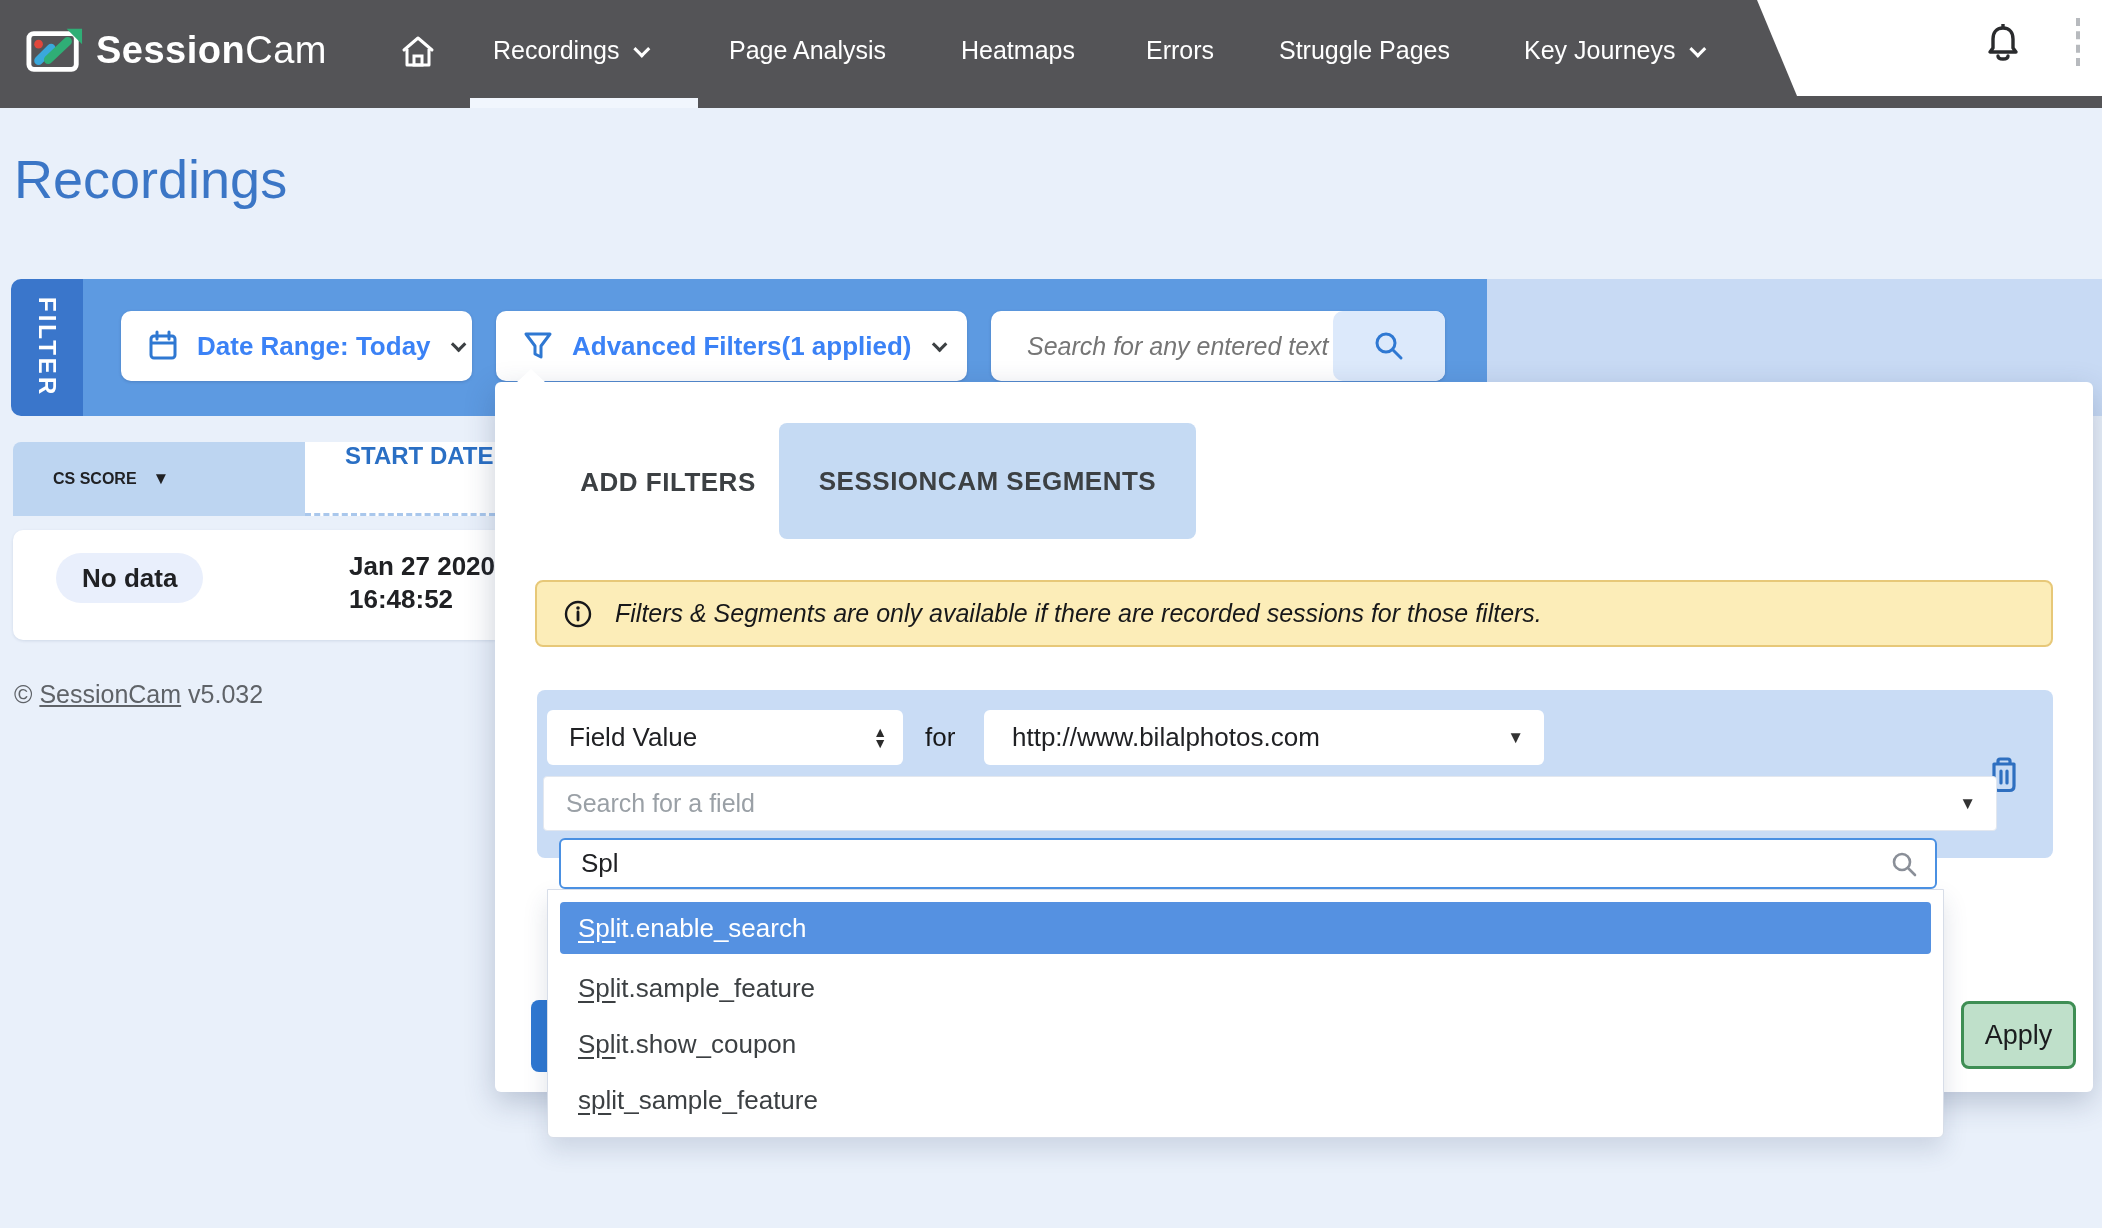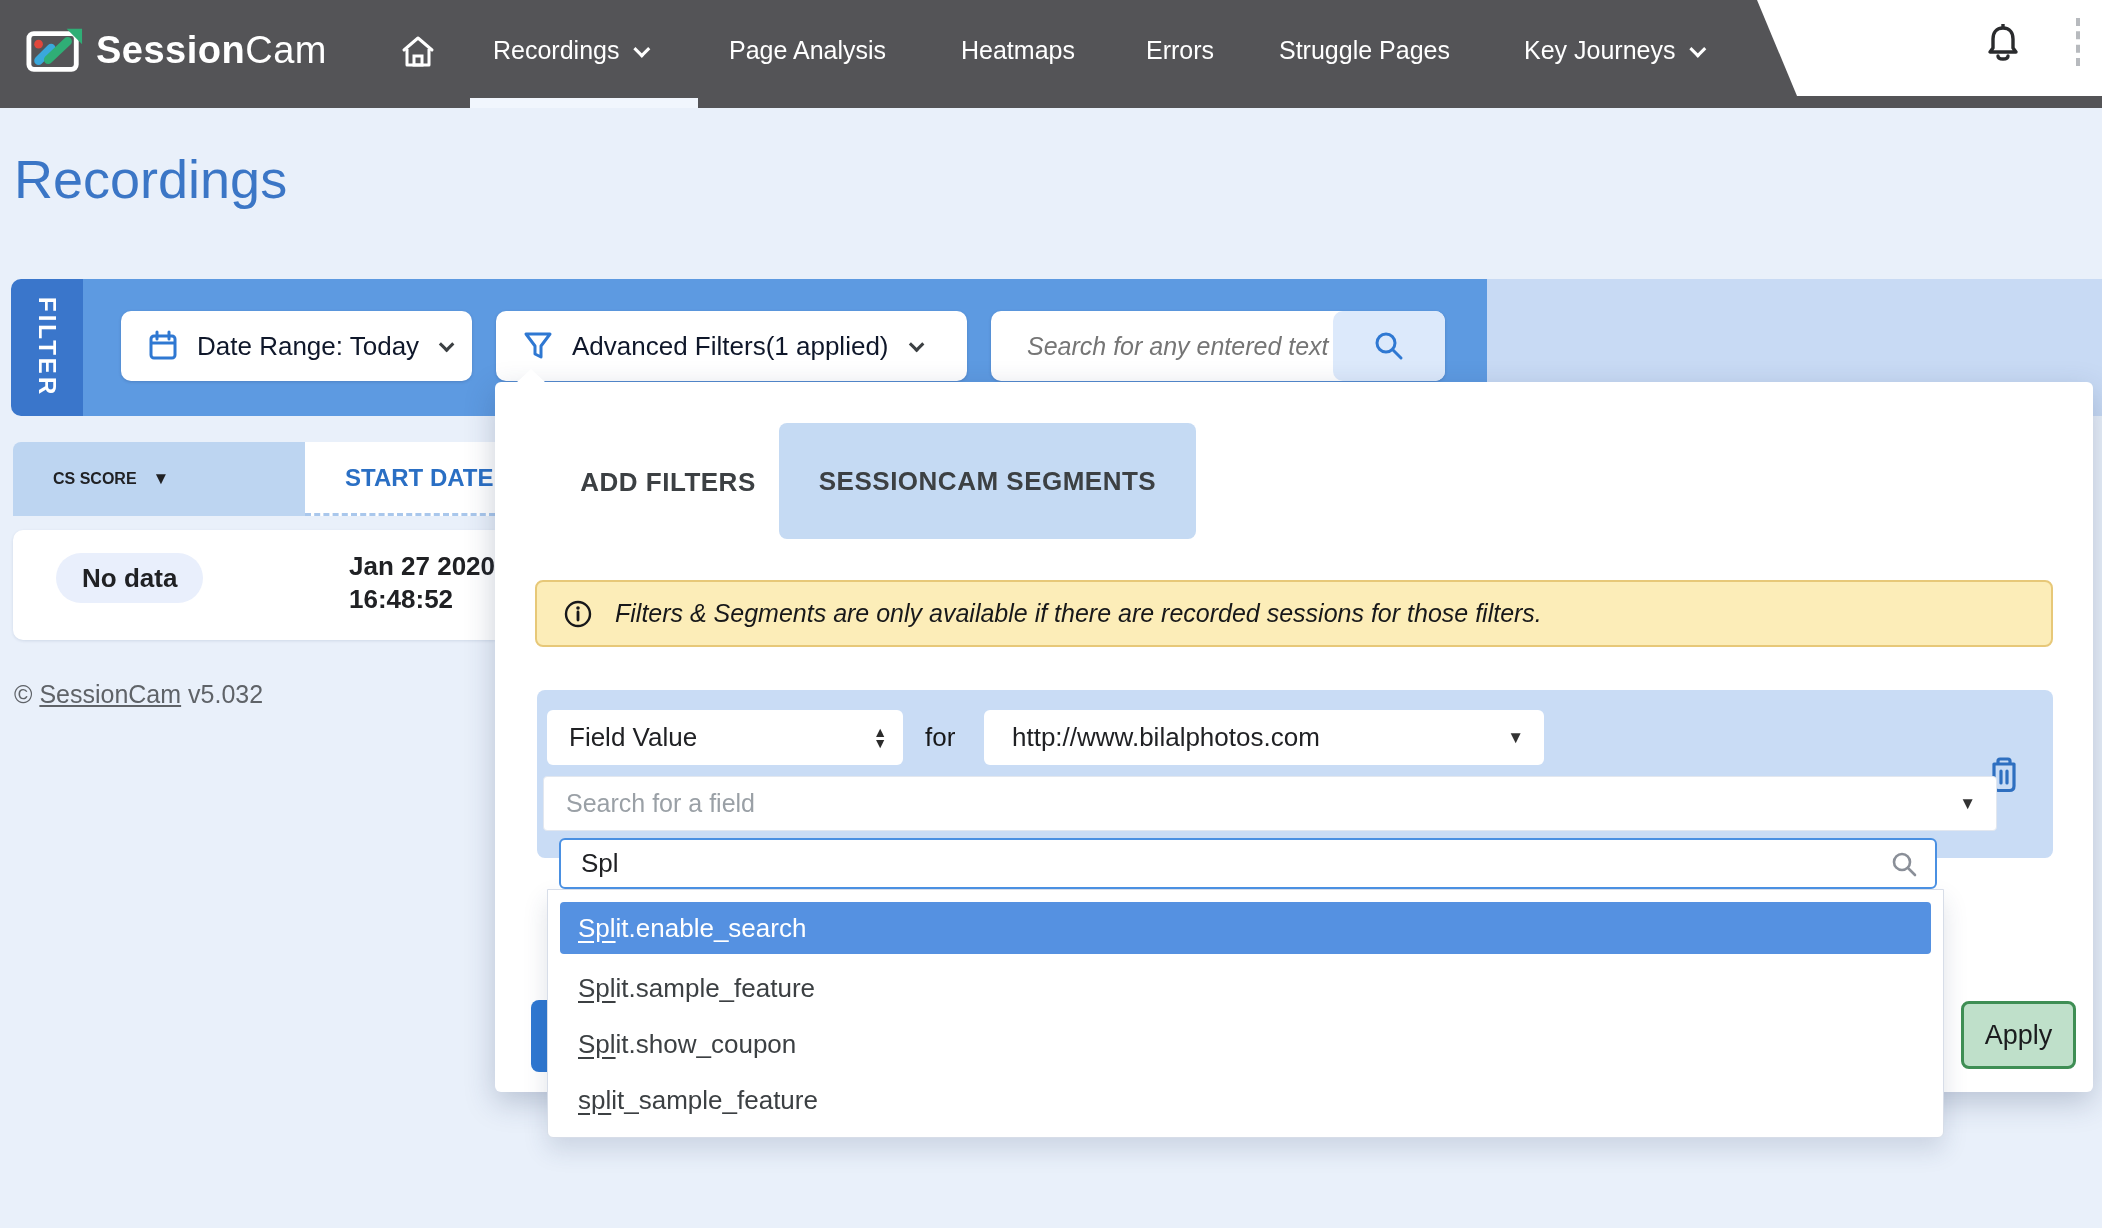--- a/index.html
+++ b/index.html
@@ -32,38 +32,38 @@
   
   .page-title{position:absolute;left:14px;top:148px;font-size:54px;font-weight:300;color:var(--title-blue);}
 
   
   .filter-tab{position:absolute;left:11px;top:279px;width:72px;height:137px;background:var(--tab-blue);
               border-radius:10px 0 0 10px;display:flex;align-items:center;justify-content:center;}
   .filter-tab span{writing-mode:vertical-rl;color:#fff;font-size:24px;font-weight:700;letter-spacing:3px;}
   .filter-bar{position:absolute;left:83px;top:279px;width:1404px;height:137px;background:var(--bar-blue);}
   .filter-band{position:absolute;left:1487px;top:279px;width:615px;height:137px;background:var(--band-blue);}
   .bar-btn{position:absolute;top:311px;height:70px;background:#fff;border-radius:10px;display:flex;
-           align-items:center;font-size:26px;font-weight:400;color:#0f172a;cursor:pointer;
+           align-items:center;font-size:26px;font-weight:700;color:#3b82f6;cursor:pointer;
            box-shadow:0 1px 3px rgba(30,60,110,.25);}
   .bar-btn .chev-d{width:11px;height:11px;border-right:3px solid #3c4043;border-bottom:3px solid #3c4043;
            transform:rotate(45deg) translateY(-3px);margin-left:20px;}
   .search-wrap{position:absolute;left:991px;top:311px;width:454px;height:70px;background:#fff;border-radius:10px;
            display:flex;align-items:center;box-shadow:0 1px 3px rgba(30,60,110,.25);}
   .search-wrap input{flex:1;border:none;outline:none;font-style:italic;font-size:25px;color:#737373;
            padding-left:36px;background:transparent;font-family:inherit;width:300px;}
   .search-btn{width:112px;height:70px;background:#dce9fb;border-radius:10px;display:flex;align-items:center;
            justify-content:center;cursor:pointer;}
 
   
   .cs-hdr{position:absolute;left:13px;top:442px;width:292px;height:74px;background:var(--cs-hdr);
           border-radius:8px 0 0 0;display:flex;align-items:center;padding-left:40px;cursor:pointer;}
   .cs-hdr .lbl{font-size:16px;font-weight:700;color:var(--ink);}
   .cs-hdr .tri{font-size:17px;color:var(--ink);margin-left:16px;}
   .sd-hdr{position:absolute;left:305px;top:442px;width:190px;height:74px;background:#fff;
-          border-bottom:3px dashed #a9c7ec;display:flex;align-items:center;padding-left:40px;cursor:pointer;}
+          border-bottom:3px dashed #a9c7ec;display:flex;align-items:flex-start;padding-left:40px;cursor:pointer;}
   .sd-hdr .lbl{font-size:24px;font-weight:700;color:var(--link-blue);}
   .data-row{position:absolute;left:13px;top:530px;width:482px;height:110px;background:#fff;
           border-radius:10px 0 0 10px;box-shadow:0 1px 3px rgba(30,60,110,.12);}
   .pill{position:absolute;left:43px;top:23px;min-width:134px;height:50px;background:#e9effc;border-radius:26px;
           display:flex;align-items:center;justify-content:center;font-size:26px;font-weight:700;color:var(--ink);padding:0 26px;}
   .date-cell{position:absolute;left:336px;top:20px;font-size:26px;font-weight:700;color:var(--ink);line-height:33px;white-space:nowrap;}
   .footer{position:absolute;left:14px;top:680px;font-size:25px;color:var(--gray);}
   .footer a{color:var(--gray);text-decoration:underline;cursor:pointer;}
 
   

